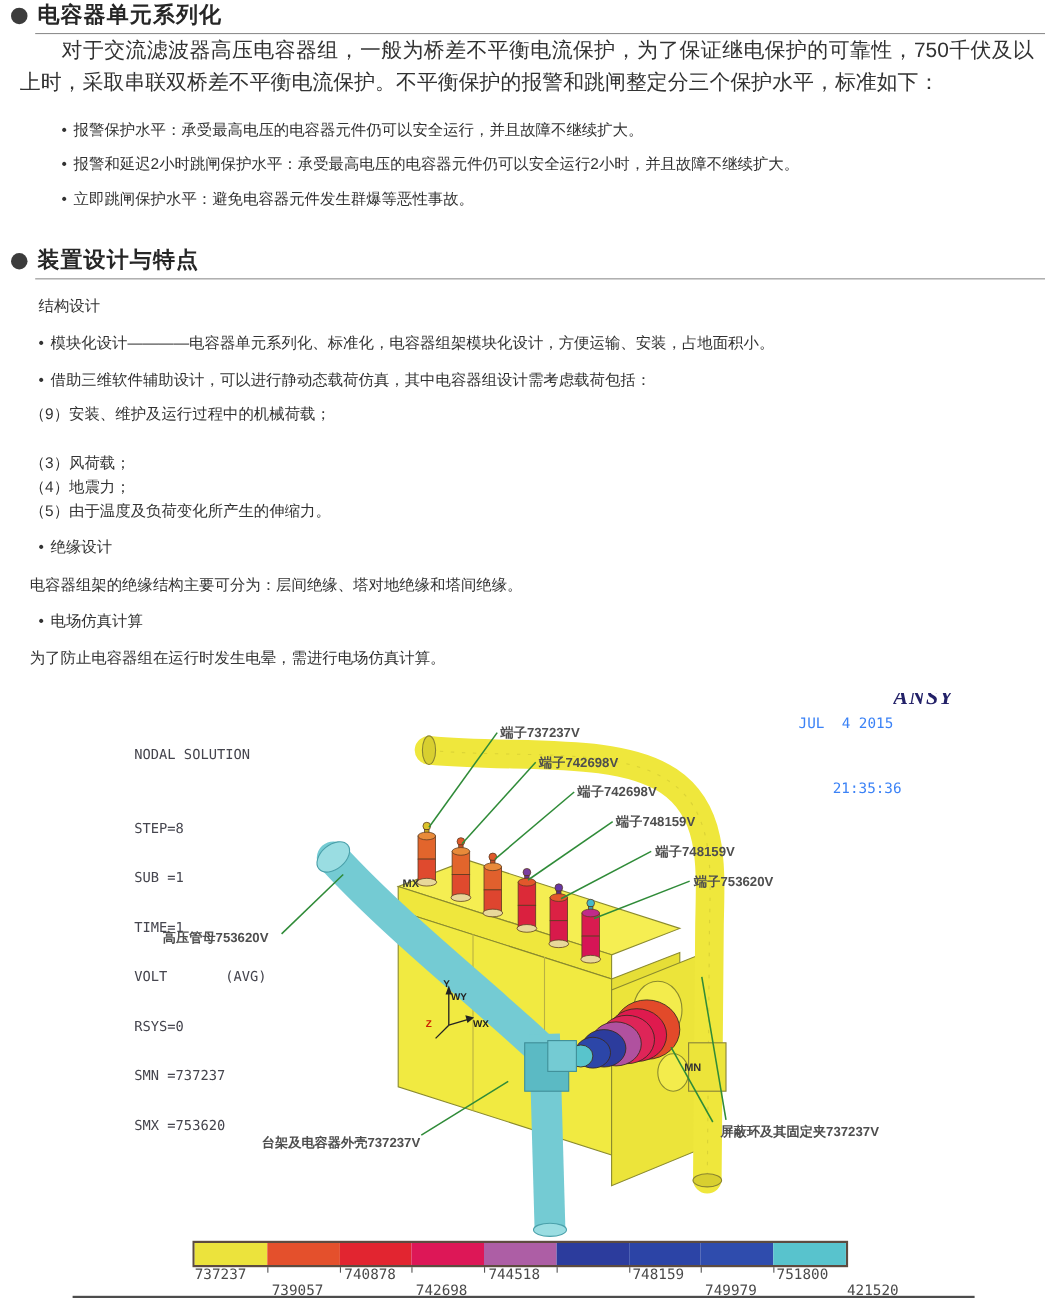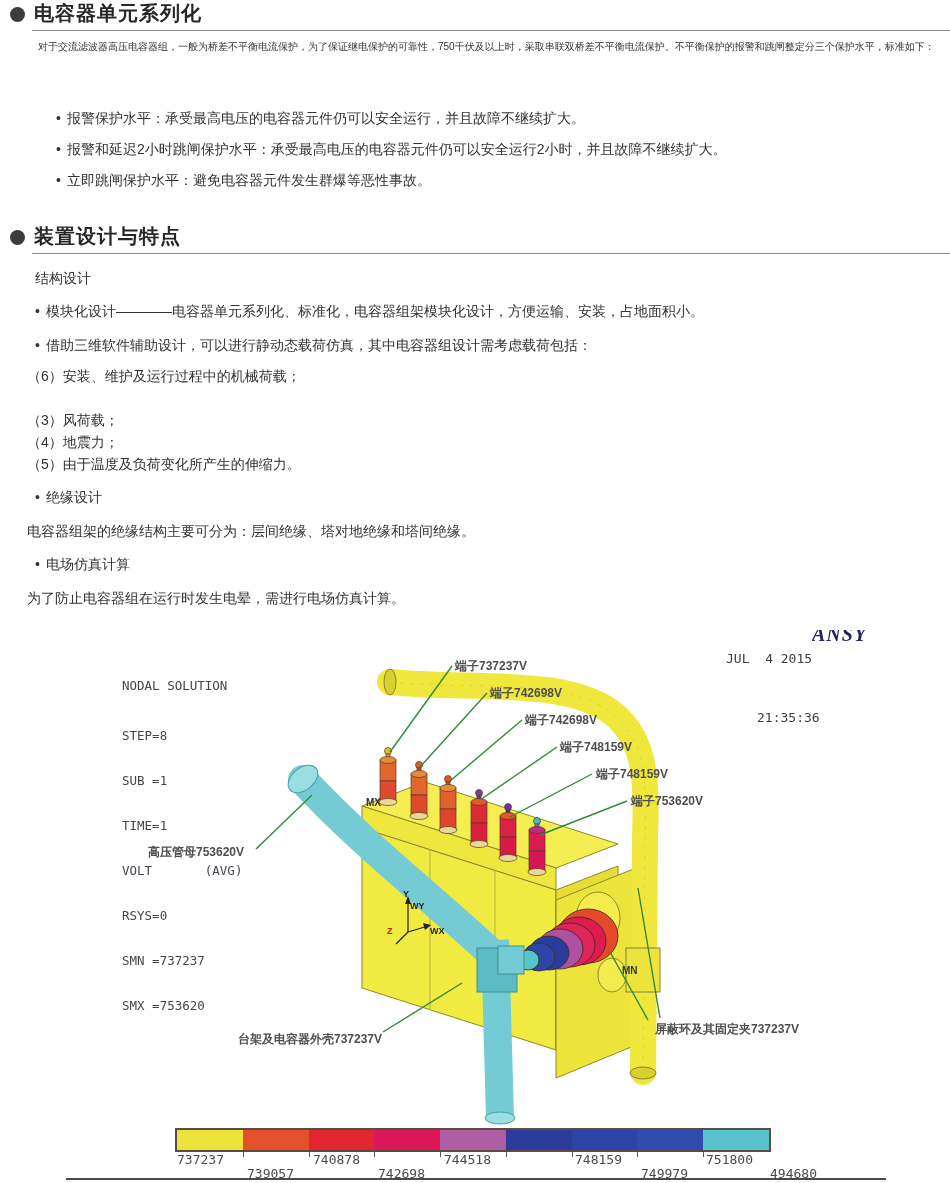--- a/index.html
+++ b/index.html
@@ -4,28 +4,28 @@
 <style>
   html,body{margin:0;padding:0;background:#ffffff;}
   #page{position:relative;width:950px;height:1183px;background:#ffffff;overflow:hidden;
         font-family:"Liberation Sans",sans-serif;color:#323232;}
   .abs{position:absolute;}
   
   .sec-dot{width:15px;height:15px;border-radius:50%;background:#3c3c3c;}
   .sec-title{font-size:20px;font-weight:bold;color:#262626;letter-spacing:1px;}
   .sec-rule{height:1px;background:#8f8f8f;}
   
-  .para{font-size:10px;line-height:29px;text-align:justify;text-indent:2em;color:#323232;}
+  .para{font-size:19px;line-height:29px;text-align:justify;text-indent:2em;color:#323232;}
   .line14{font-size:14px;color:#323232;white-space:nowrap;}
   .mk{margin-right:6px;}
   
   .mono{font-family:"DejaVu Sans Mono",monospace;}
   .info{font-size:12.5px;line-height:15px;color:#45454e;white-space:pre;}
-  .info .first{margin-bottom:5px;}
-  .datetime{font-size:13px;color:#404040;white-space:pre;}
+  .info .first{margin-bottom:22px;}
+  .datetime{font-size:13px;color:#3b82f6;white-space:pre;}
   .ansys-logo{height:15px;width:78px;overflow:hidden;margin-left:40px;}
   .ansys-logo span{display:block;margin-top:-7px;font-size:20px;font-weight:800;font-style:italic;
                    color:#232168;font-family:"Liberation Serif",serif;letter-spacing:1px;}
   
   .cbar{display:flex;width:592px;height:20px;border:2px solid #5d4b40;}
   .cbar div{flex:1;height:100%;}
   .cs0{background:#ece33c;} .cs1{background:#e4502c;} .cs2{background:#e22530;}
   .cs3{background:#dd1757;} .cs4{background:#ad5ea5;} .cs5{background:#2c3c9d;}
   .cs6{background:#2c44a6;} .cs7{background:#2f4cad;} .cs8{background:#58c3cd;}
   .cb-label{position:absolute;font-family:"DejaVu Sans Mono",monospace;font-size:13px;color:#4a4a4a;}
@@ -63,21 +63,21 @@
 
   <div class="abs line14" style="left:35px;top:270px;">结构设计</div>
 
   <div class="abs line14" style="left:35px;top:303px;">
     <span class="mk">•</span><span>模块化设计————电容器单元系列化、标准化，电容器组架模块化设计，方便运输、安装，占地面积小。</span>
   </div>
   <div class="abs line14" style="left:35px;top:337px;">
     <span class="mk">•</span><span>借助三维软件辅助设计，可以进行静动态载荷仿真，其中电容器组设计需考虑载荷包括：</span>
   </div>
 
-  <div class="abs line14" style="left:27px;top:368px;">（6）安装、维护及运行过程中的机械荷载；</div>
+  <div class="abs line14" style="left:27px;top:368px;">（9）安装、维护及运行过程中的机械荷载；</div>
   <div class="abs line14" style="left:27px;top:412px;">（3）风荷载；</div>
   <div class="abs line14" style="left:27px;top:434px;">（4）地震力；</div>
   <div class="abs line14" style="left:27px;top:456px;">（5）由于温度及负荷变化所产生的伸缩力。</div>
 
   <div class="abs line14" style="left:35px;top:489px;">
     <span class="mk">•</span><span>绝缘设计</span>
   </div>
   <div class="abs line14" style="left:27px;top:523px;">电容器组架的绝缘结构主要可分为：层间绝缘、塔对地绝缘和塔间绝缘。</div>
 
   <div class="abs line14" style="left:35px;top:556px;">
@@ -263,16 +263,16 @@
 
   <span class="cb-label" style="left:177px;top:1152px;">737237</span>
   <span class="cb-label" style="left:247px;top:1166px;">739057</span>
   <span class="cb-label" style="left:313px;top:1152px;">740878</span>
   <span class="cb-label" style="left:378px;top:1166px;">742698</span>
   <span class="cb-label" style="left:444px;top:1152px;">744518</span>
   <span class="cb-label" style="left:510px;top:1232px;">746339</span>
   <span class="cb-label" style="left:575px;top:1152px;">748159</span>
   <span class="cb-label" style="left:641px;top:1166px;">749979</span>
   <span class="cb-label" style="left:706px;top:1152px;">751800</span>
-  <span class="cb-label" style="left:770px;top:1166px;">494680</span>
+  <span class="cb-label" style="left:770px;top:1166px;">421520</span>
 
   <div class="abs bottom-rule" style="left:66px;top:1178px;width:820px;"></div>
 </div>
 
 </body></html>

